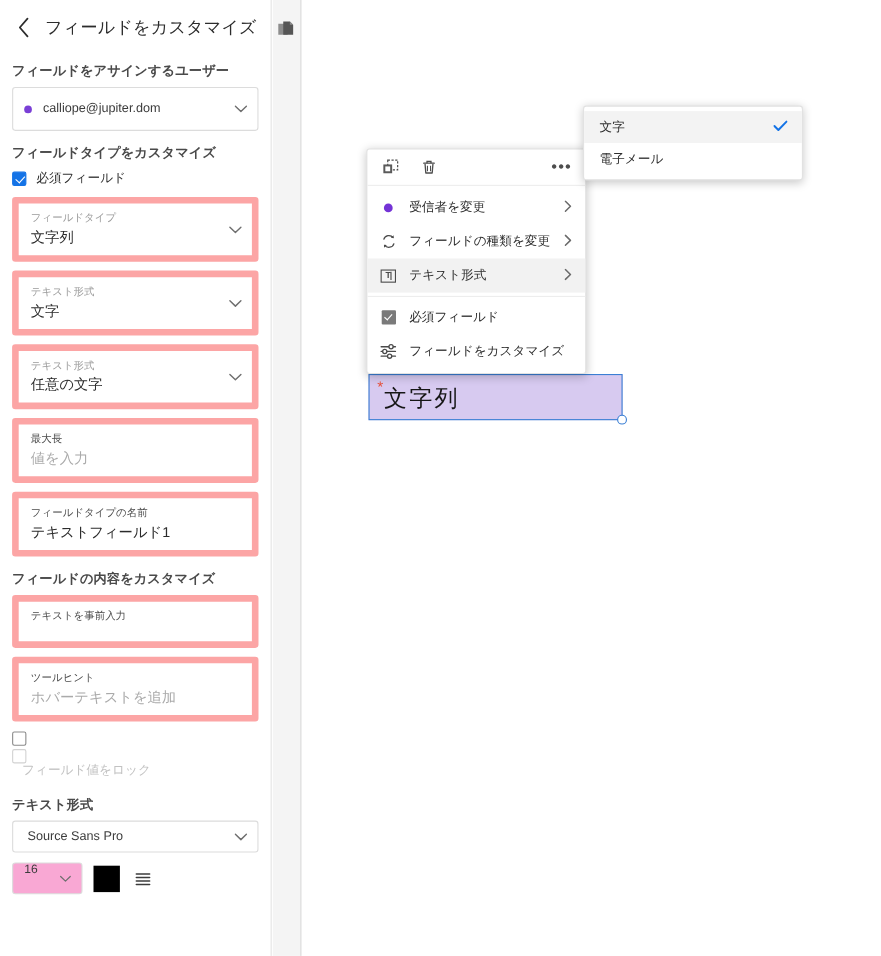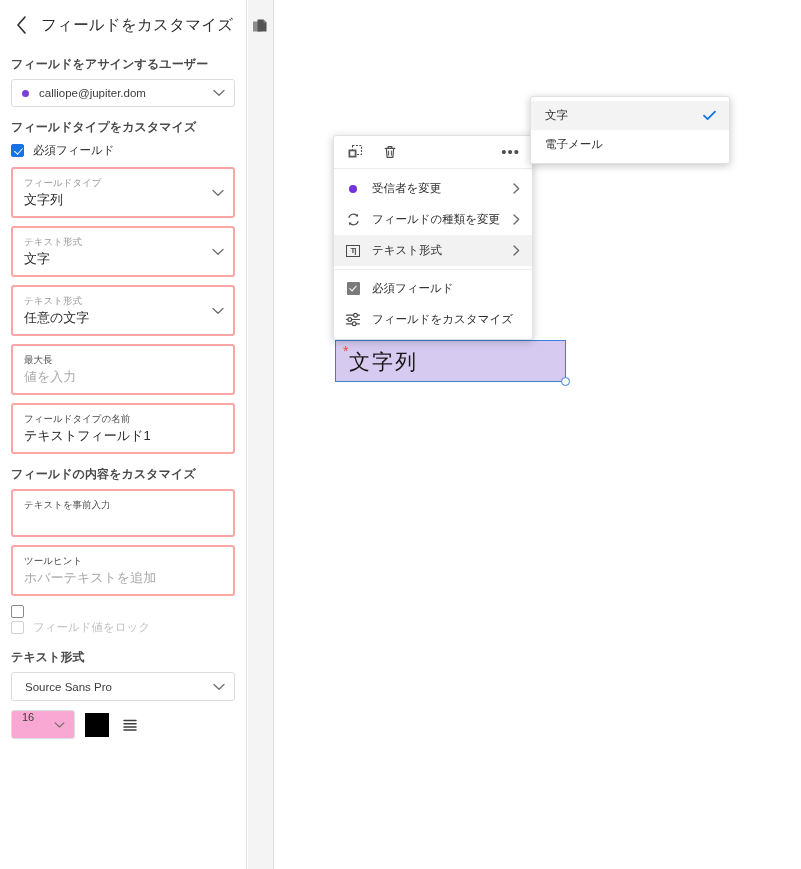--- a/index.html
+++ b/index.html
@@ -49,21 +49,21 @@
     letter-spacing: .1px;
   }
 
   .field-wrap { padding: 0 11px; }
 
   .combo {
     position: relative;
     border: 1px solid #dcdcdc;
     border-radius: 3px;
     background: #fff;
-    height: 28px;
+    height: 40px;
     display: flex; align-items: center;
     padding: 0 26px 0 10px;
     cursor: pointer;
     margin-bottom: 0;
   }
   .combo .dot {
     width: 7px; height: 7px; border-radius: 50%;
     background: #7a3fd6;
     margin-right: 10px;
     flex: 0 0 auto;
@@ -74,21 +74,21 @@
   }
   .chev {
     position: absolute; right: 9px; top: 50%;
     transform: translateY(-50%);
     color: #6f6f6f;
   }
   .chev svg { display: block; }
 
   
   .boxfield {
-    border: 2px solid #fca5a5;
+    border: 6px solid #fca5a5;
     border-radius: 3px;
     background: #fff;
     position: relative;
     padding: 7px 26px 7px 11px;
     margin-bottom: 8px;
     min-height: 48px;
     cursor: text;
   }
   .boxfield.select { cursor: pointer; }
   .boxfield .bf-label {
@@ -421,21 +421,21 @@
         <span class="bf-label dark">ツールヒント</span>
         <span class="bf-value placeholder">ホバーテキストを追加</span>
       </div>
 
     </div>
 
     <div class="checkrow" style="margin-bottom:2px;">
       <span class="cb"></span>
     </div>
 
-    <div class="checkrow disabled" style="margin-top:0;">
+    <div class="checkrow disabled" style="margin-top:0;flex-direction:column;">
       <span class="cb disabled"></span>
       <span class="cb-label">フィールド値をロック</span>
     </div>
 
     <div class="section-label" style="margin-top:14px;">テキスト形式</div>
 
     <div class="field-wrap">
       <div class="combo" style="height:29px;padding-left:13px;">
         <span class="combo-text">Source Sans Pro</span>
         <span class="chev">

